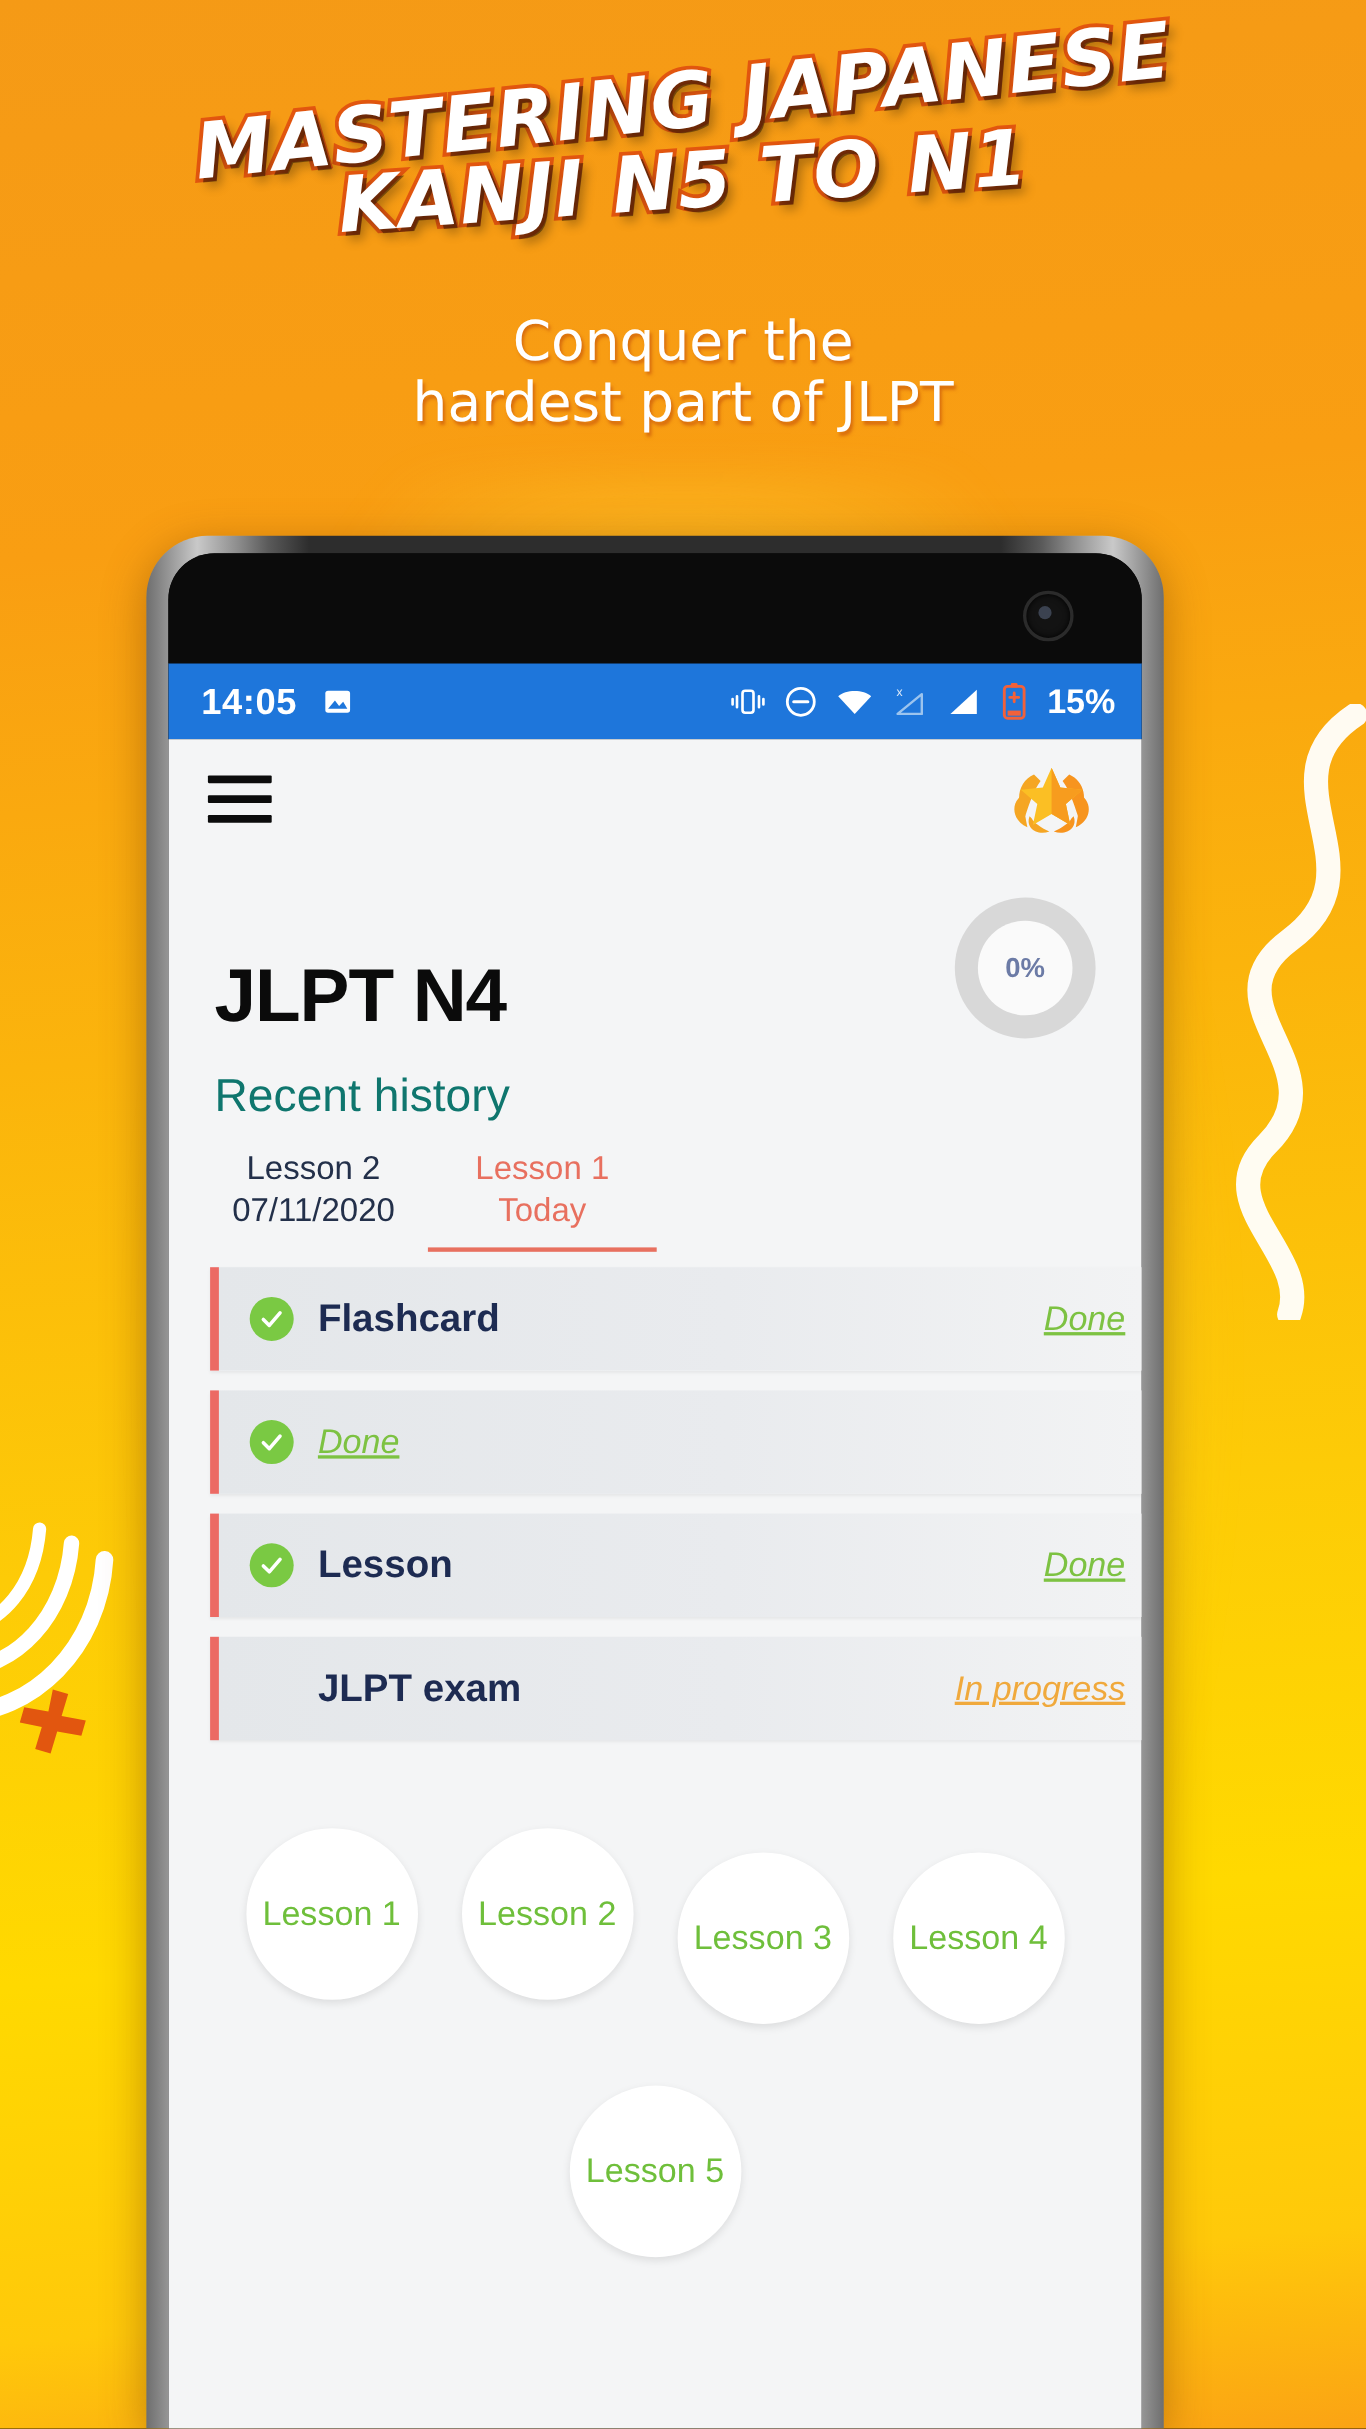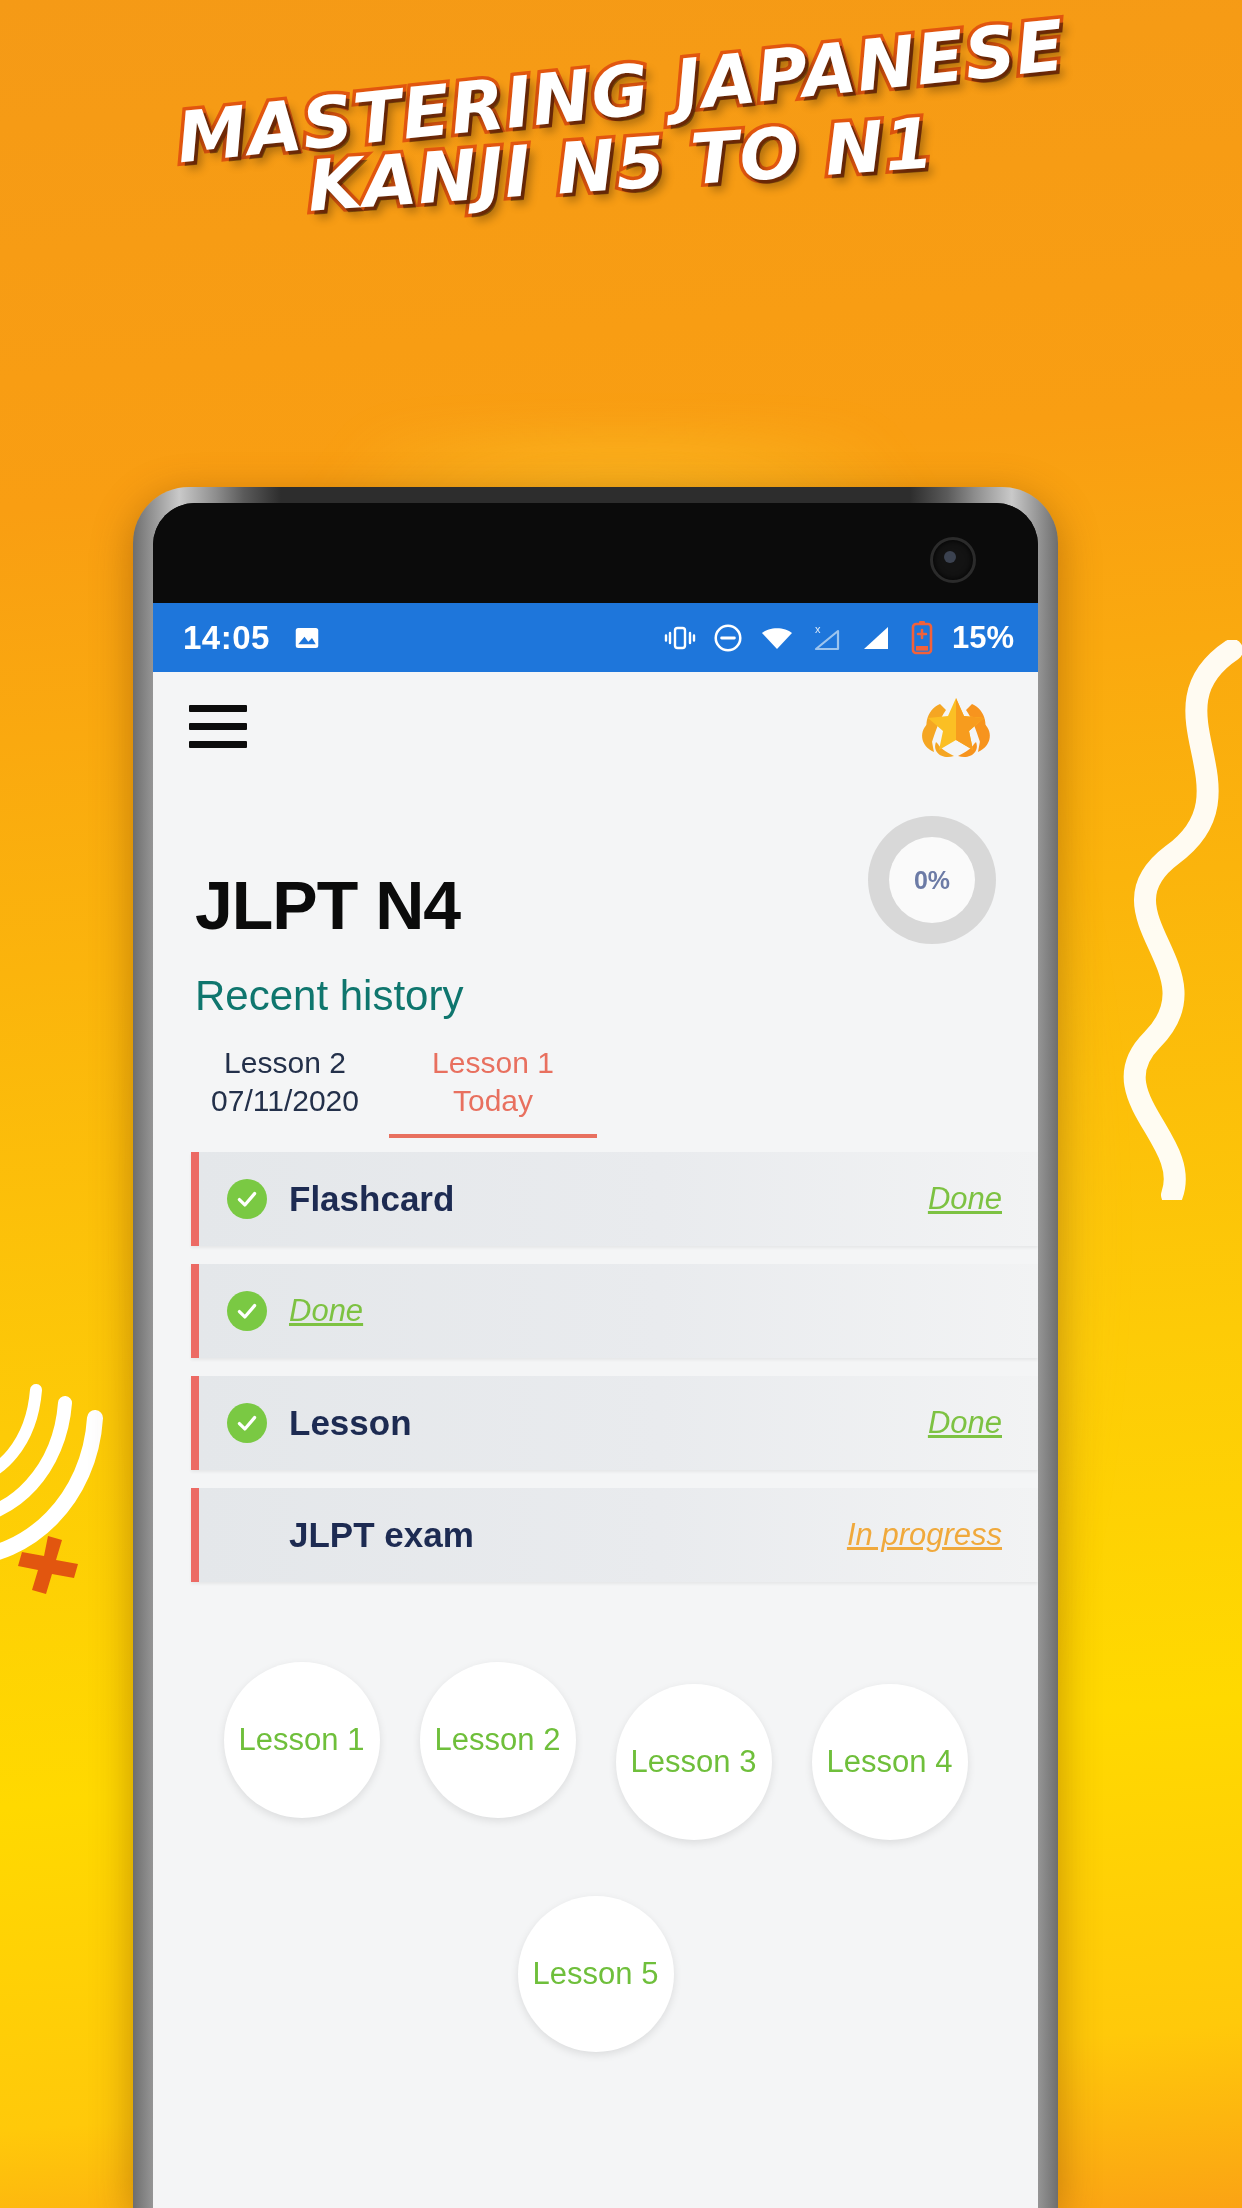--- a/index.html
+++ b/index.html
@@ -220,21 +220,21 @@
     position: relative;
     display: flex;
     align-items: center;
     height: 94px;
     margin: 0 0 18px 0;
     margin-left: 38px;
     background: linear-gradient(90deg,#E4E7EA 0%, #E9EBEE 55%, #F2F3F4 100%);
     border-left: 8px solid #EC6A64;
     box-sizing: border-box;
     padding-left: 28px;
-    padding-right: 36px;
+    padding-right: 15px;
     box-shadow: 0 2px 3px rgba(0,0,0,0.06);
   }
   .check {
     width: 40px; height: 40px;
     border-radius: 50%;
     background: #7AC943;
     display: flex;
     align-items: center;
     justify-content: center;
     margin-right: 22px;
@@ -297,20 +297,24 @@
 
   <svg class="deco plus-left" viewBox="0 0 70 70">
     <path d="M30 6 L44 10 L38 30 L60 34 L56 48 L34 44 L28 64 L14 60 L20 40 L0 36 L4 22 L26 26 Z" fill="#E2560F"></path>
   </svg>
 
   <div class="headline">
     <span class="headline-line l1">MASTERING JAPANESE</span>
     <span class="headline-line l2">KANJI N5 TO N1</span>
   </div>
 
+  <div class="subtitle">
+    <span>Conquer the</span>
+    <span>hardest part of JLPT</span>
+  </div>
 
   <div class="phone">
     <div class="phone-inner">
 
       <div class="notch-bar">
         <div class="camera"></div>
       </div>
 
       <div class="statusbar">
         <div class="sb-time">14:05</div>

